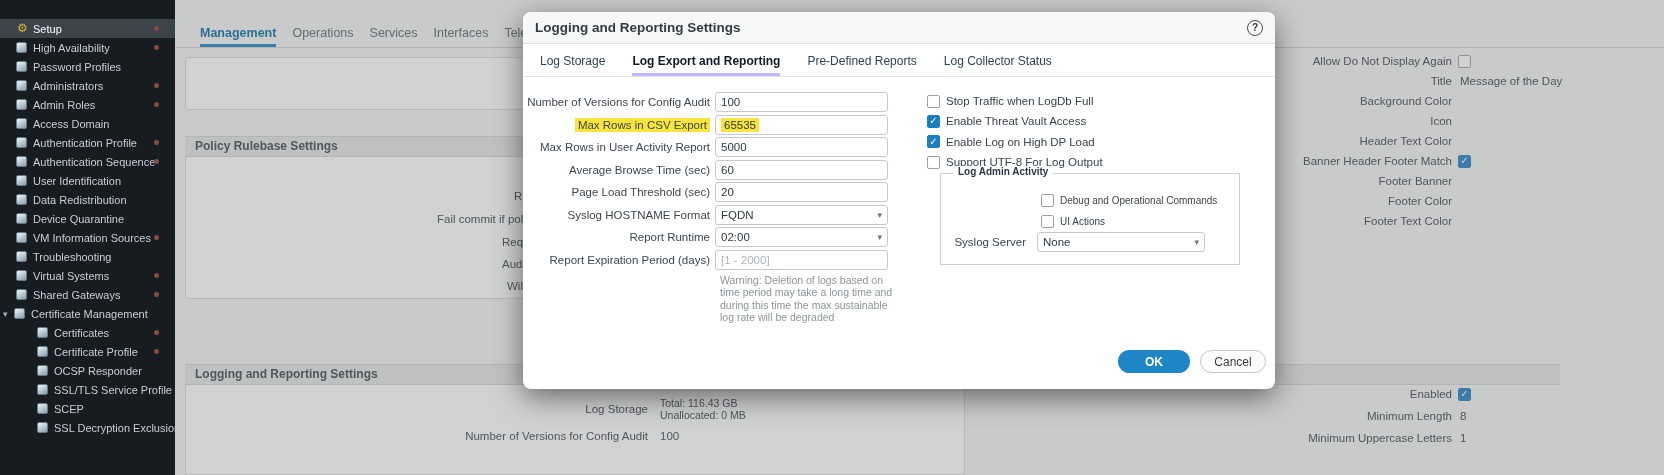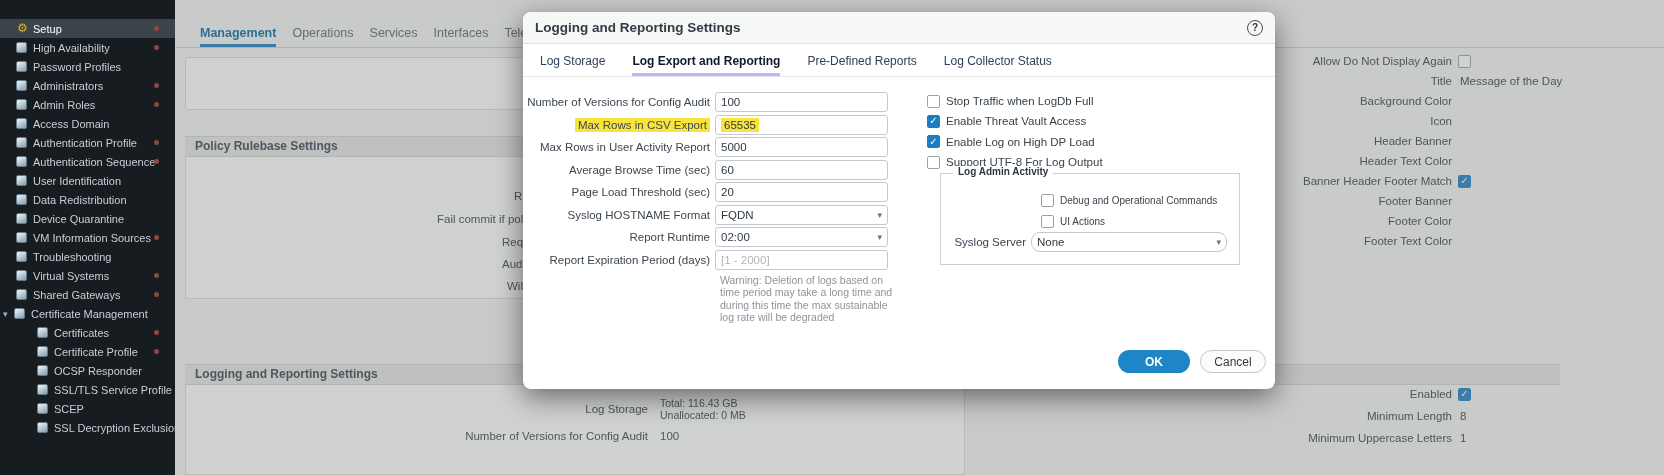--- a/index.html
+++ b/index.html
@@ -88,23 +88,23 @@
   .col-right { position:absolute; left:404px; top:79px; }
   .crow { display:flex; align-items:center; height:20.3px; font-size:11.5px; color:#39434c; }
   .crow .cb { margin-right:6px; }
 
   .group { position:absolute; left:417px; top:161px; width:300px; height:92px; border:1px solid #cbd0d4; }
   .legend { position:absolute; top:-8px; left:12px; background:#fff; padding:0 5px; font-size:10px; font-weight:bold; color:#2c3744; }
   .grow { position:absolute; height:20px; display:flex; align-items:center; font-size:10px; color:#39434c; }
   .grow .cb { margin-right:6px; }
   .g1 { left:100px; top:16px; }
   .g2 { left:100px; top:37px; }
-  .gsys { position:absolute; left:0; top:58px; height:20px; display:flex; align-items:center; font-size:11.5px; color:#39434c; }
+  .gsys { position:absolute; left:0; top:58px; height:20px; display:flex; align-items:center; font-size:11.5px; color:#39434c;gap:6px; }
   .glab { width:90px; text-align:right; padding-right:5px; }
-  .gsys .finput { width:196px; cursor:pointer;border-radius:9px; }
+  .gsys .finput { width:168px; cursor:pointer; }
 
   .btn { position:absolute; top:338px; height:23px; border-radius:12px; font-size:12px;
          display:flex; align-items:center; justify-content:center; cursor:pointer; }
   .btn-ok { left:595px; width:72px; background:#1e86c6; color:#fff; font-weight:600; }
   .btn-cancel { left:677px; width:66px; background:#fcfcfc; border:1px solid #c7c7c7; color:#3b3b3b; }
 </style>
 </head>
 <body>
 
 <div id="sidebar">
@@ -253,23 +253,20 @@
         <span class="rlab">Title</span>
         <span class="rval">Message of the Day</span>
       </div>
     <div class="rrow">
         <span class="rlab">Background Color</span>
       </div>
     <div class="rrow">
         <span class="rlab">Icon</span>
       </div>
     <div class="rrow">
-        <span class="rlab">Header Banner</span>
-      </div>
-    <div class="rrow">
         <span class="rlab">Header Text Color</span>
       </div>
     <div class="rrow">
         <span class="rlab">Banner Header Footer Match</span>
         <span class="cb on">
           <span class="ck">✓</span>
         </span>
       </div>
     <div class="rrow">
         <span class="rlab">Footer Banner</span>

